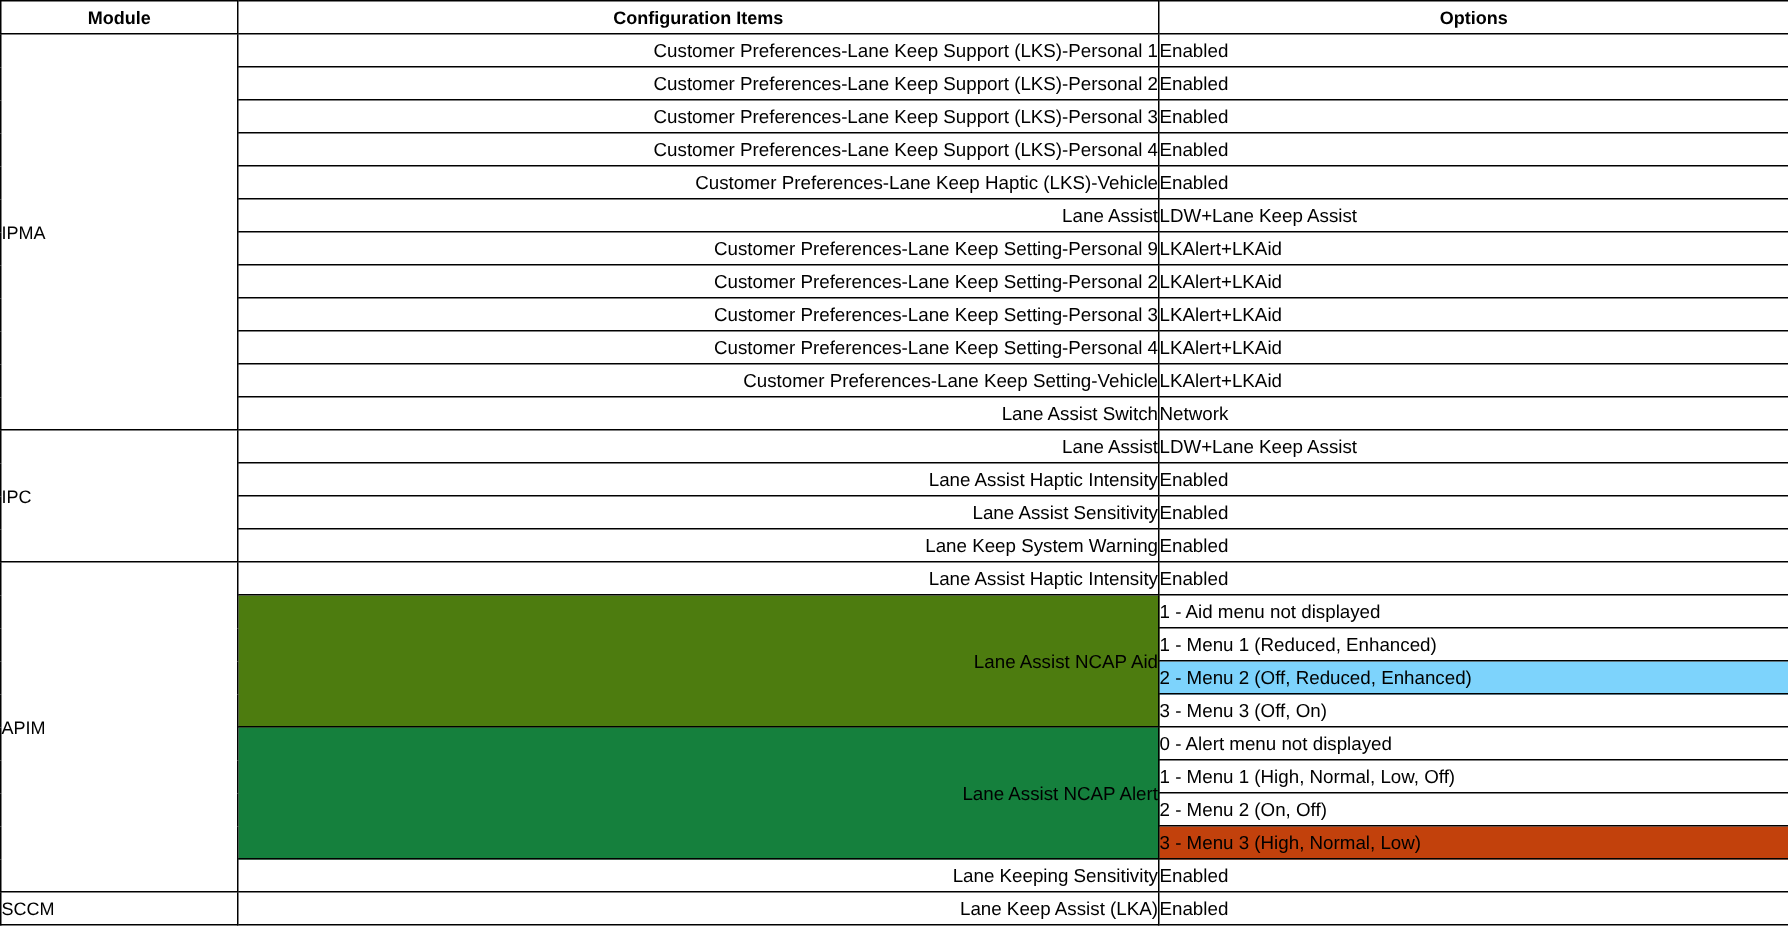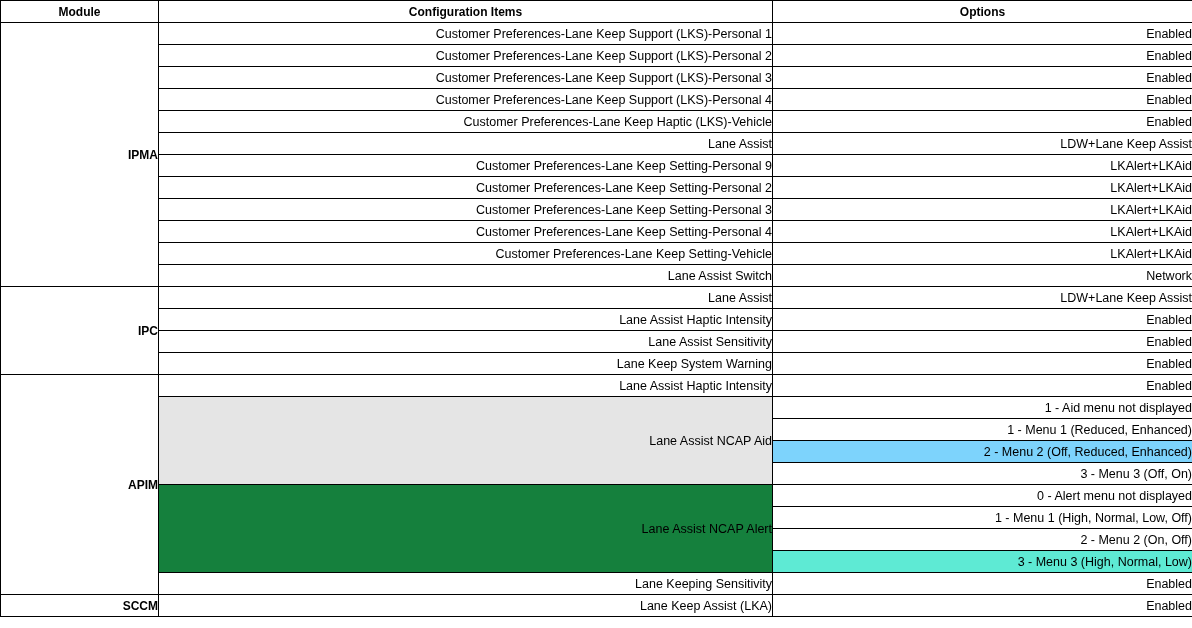--- a/index.html
+++ b/index.html
@@ -35,36 +35,36 @@
     box-sizing: border-box;
   }
   thead th {
     text-align: center;
     font-weight: bold;
     font-size: 12px;
     height: 34px;
     background: #ffffff;
   }
   td.module {
-    text-align: right;
-    font-weight: bold;
+    text-align: left;
+    font-weight: normal;
     font-size: 12px;
   }
   td.items {
     padding-left: 8px;
     text-align: right;
   }
   td.opts {
     padding-left: 8px;
-    text-align: right;
+    text-align: left;
   }
-  td.pink { background: #e5e5e5; }
+  td.pink { background: #4d7c0f; }
   td.yellow { background: #15803d; }
   td.pinkrow { background: #7dd3fc; }
-  td.yellowrow { background: #5eead4; }
+  td.yellowrow { background: #c2410c; }
 </style>
 </head>
 <body>
 
 <div id="sheet">
 <table class="cfg">
   <colgroup>
     <col class="c-module">
     <col class="c-items">
     <col class="c-opts">

